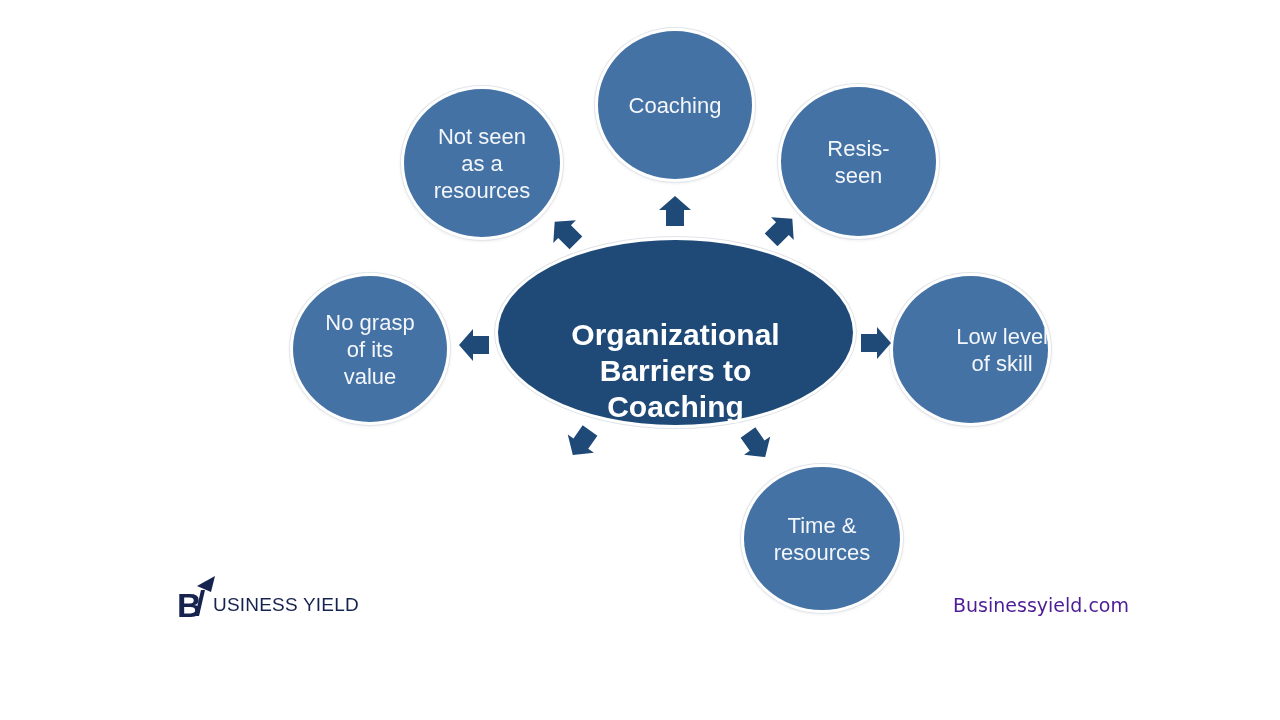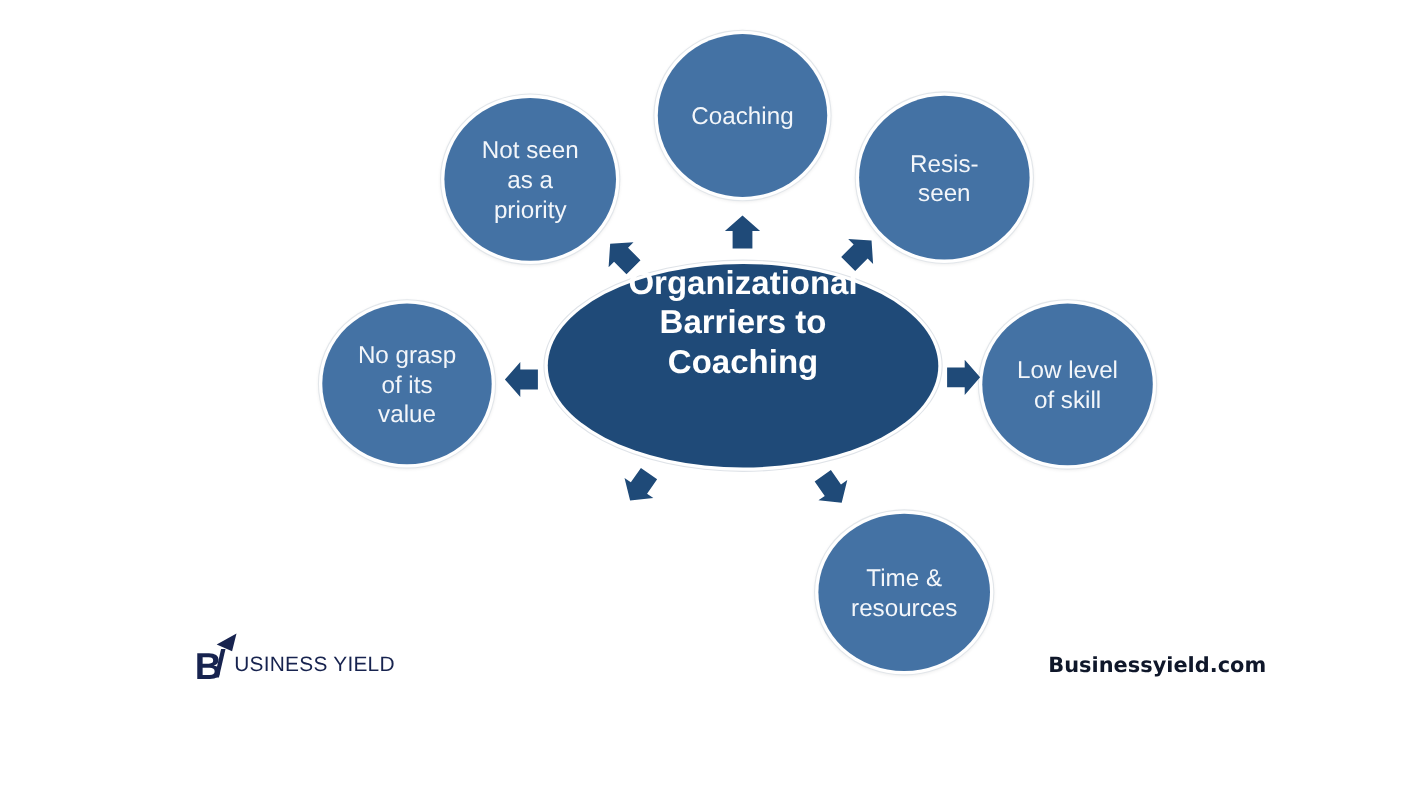--- a/index.html
+++ b/index.html
@@ -36,21 +36,21 @@
     }
     .node span { display: block; }
     .center {
       position: absolute;
       left: 498px; top: 240px;
       width: 355px; height: 185px;
       border-radius: 50%;
       background: #1f4a78;
       box-shadow: 0 0 0 3px #ffffff, 0 0 0 4px #dfe3e8;
       display: flex;
-      align-items: flex-start;
+      align-items: flex-end;
       justify-content: center;
       text-align: center;
       color: #ffffff;
       font-weight: bold;
       font-size: 30px;
       line-height: 36px;
       white-space: pre-line;
     }
     .arrow {
       position: absolute;
@@ -74,60 +74,60 @@
       font-size: 19px;
       color: #17234f;
       letter-spacing: 0.2px;
       margin-left: -6px;
       padding-bottom: 4px;
     }
     .site {
       position: absolute;
       left: 953px; top: 594px;
       font-family: "DejaVu Sans", sans-serif;
-      font-weight: bold;
+      font-weight: normal;
       font-size: 19px;
-      color: #0f172a;
+      color: #4c1d95;
     }
   </style>
 </head>
 <body>
 
 <div class="stage">
 
   <div class="node" style="left:598px; top:31px; width:154px; height:148px;">
     <span>Coaching</span>
   </div>
 
   <div class="node" style="left:781px; top:87px; width:155px; height:149px;">
     <span>Resis-
 seen</span>
   </div>
 
-  <div class="node" style="left:893px; top:276px; width:155px; height:147px;">
+  <div class="node" style="left:893px; top:276px; width:155px; height:147px;justify-content:flex-end;">
     <span>Low level
 of skill</span>
   </div>
 
   <div class="node" style="left:744px; top:467px; width:156px; height:143px;">
     <span>Time &amp;
 resources</span>
   </div>
 
 
   <div class="node" style="left:293px; top:276px; width:154px; height:146px;">
     <span>No grasp
 of its
 value</span>
   </div>
 
   <div class="node" style="left:404px; top:89px; width:156px; height:148px;">
     <span>Not seen
 as a
-priority</span>
+resources</span>
   </div>
 
   <div class="center">
     <span>Organizational
 Barriers to
 Coaching</span>
   </div>
 
   <div class="arrow" style="left:655px; top:192px; transform:rotate(0deg);">
     <svg viewBox="0 0 40 40">

